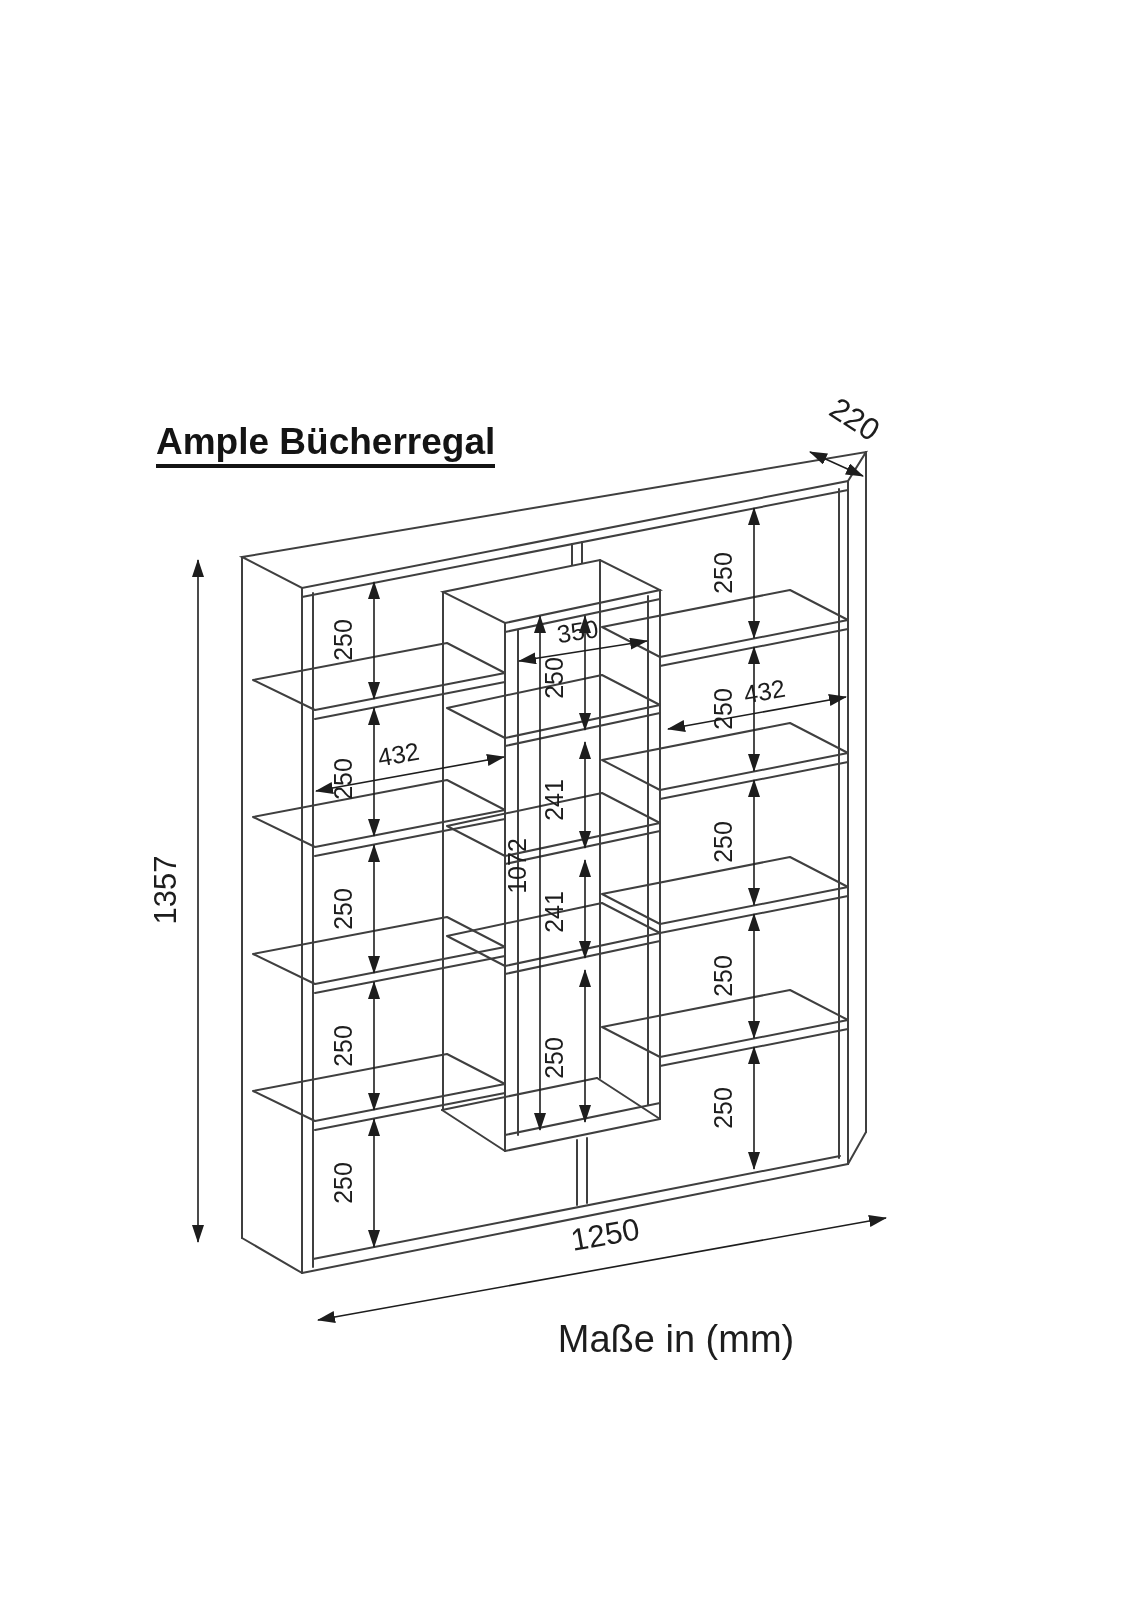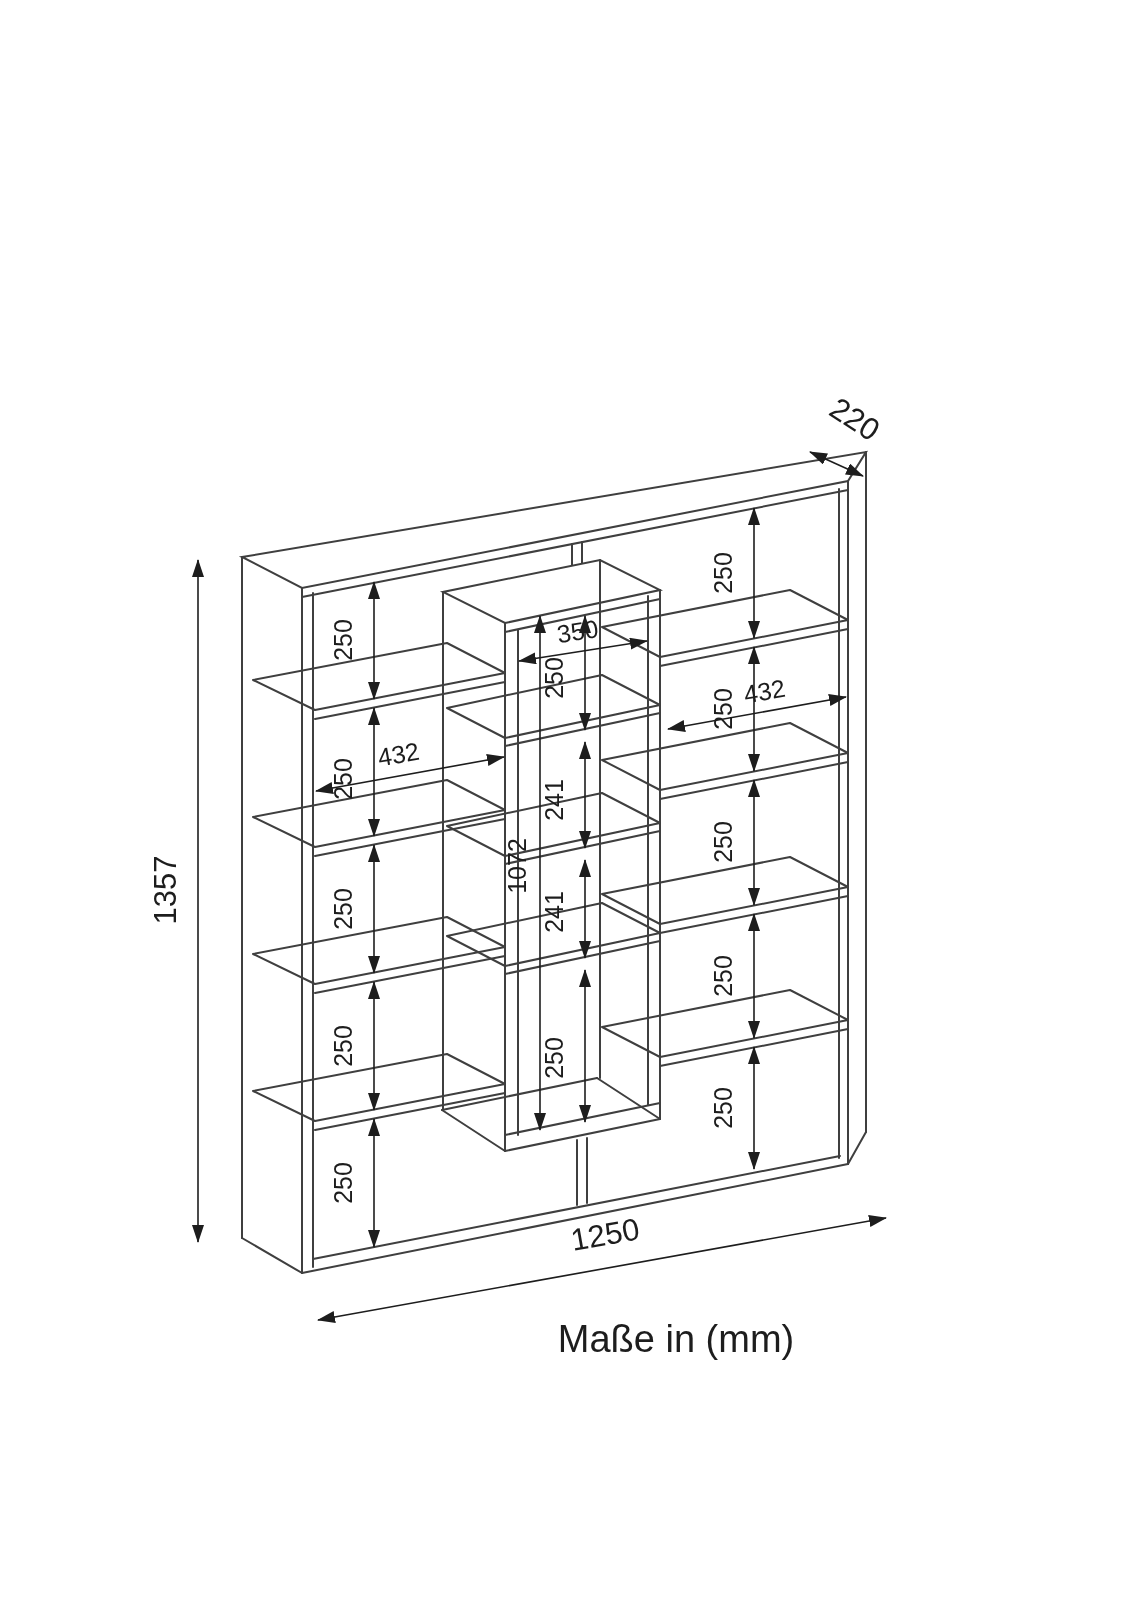--- a/index.html
+++ b/index.html
@@ -29,20 +29,21 @@
   .dimtxt{fill:#1d1d1d;font-family:"Liberation Sans", sans-serif;}
   .fs-big{font-size:31px;}
   .fs-sm{font-size:25px;}
   .fs-units{font-size:38px;}
 </style>
 </head>
 <body>
 
 <div id="canvas">
 
+  <div id="title">Ample Bücherregal</div>
 
   <svg width="1129" height="1600" viewBox="0 0 1129 1600">
     <defs>
       <marker id="ah" markerUnits="userSpaceOnUse" markerWidth="20" markerHeight="14" refX="17" refY="6" orient="auto-start-reverse">
         <path d="M0,0 L18,6 L0,12 Z" fill="#1d1d1d"></path>
       </marker>
     </defs>
 
     <g>
 

